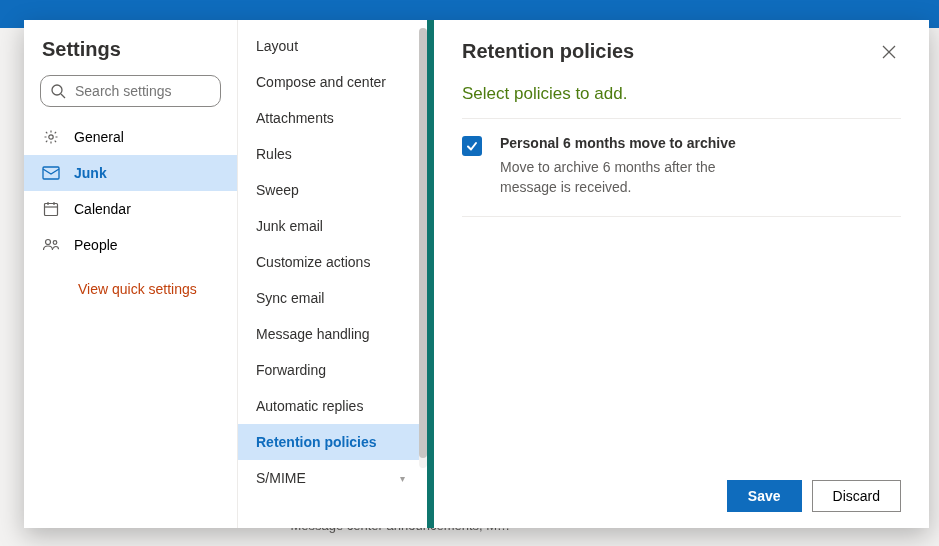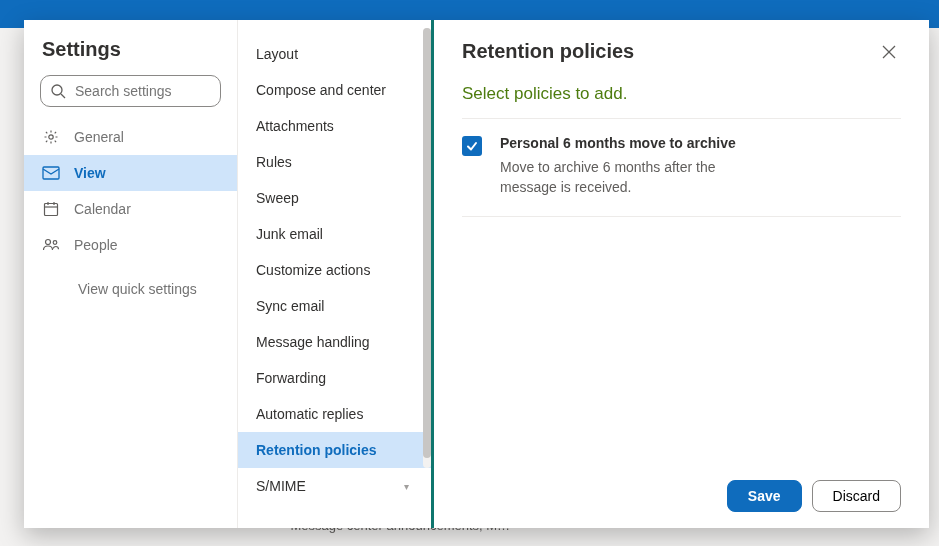--- a/index.html
+++ b/index.html
@@ -78,50 +78,50 @@
     color: #323130;
     background: transparent;
   }
   .nav-item {
     display: flex;
     align-items: center;
     gap: 14px;
     height: 36px;
     padding: 0 18px;
     cursor: pointer;
-    color: #737373;
+    color: #000000;
   }
   .nav-item.selected {
     background: #cfe4fa;
     color: #0f6cbd;
     font-weight: 600;
   }
   .nav-icon {
     width: 18px;
     height: 18px;
     display: inline-flex;
     align-items: center;
     justify-content: center;
     color: #605e5c;
     flex-shrink: 0;
   }
   .nav-item.selected .nav-icon { color: #0f6cbd; }
   .quick-link {
-    color: #737373;
+    color: #c2410c;
     padding: 18px 18px 0 54px;
     cursor: pointer;
     font-size: 14px;
   }
 
   
   .col2 {
     width: 196px;
-    border-right: 3px solid #0f766e;
+    border-right: 7px solid #0f766e;
     overflow-y: auto;
-    padding-top: 16px;
+    padding-top: 8px;
     position: relative;
   }
   .col2-scroll {
     position: absolute;
     right: 0;
     top: 8px;
     width: 8px;
     height: 440px;
     background: #f3f2f1;
     border-radius: 4px;
@@ -218,21 +218,21 @@
   .footer {
     margin-top: auto;
     display: flex;
     gap: 10px;
     justify-content: flex-end;
     padding-top: 12px;
   }
   .btn {
     height: 32px;
     padding: 0 20px;
-    border-radius: 8px;
+    border-radius: 0;
     font-size: 14px;
     cursor: pointer;
     display: inline-flex;
     align-items: center;
     justify-content: center;
     border: 1px solid #8a8886;
     background: #fff;
   }
   .btn.primary {
     background: #0f6cbd;
@@ -274,21 +274,21 @@
       </span>
       <span>General</span>
     </div>
     <div class="nav-item selected">
       <span class="nav-icon">
         <svg width="18" height="14" viewBox="0 0 18 14" fill="none" stroke="currentColor" stroke-width="1.3">
           <rect x="1" y="1" width="16" height="12" rx="1"></rect>
             <path d="M1 3l8 5 8-5"></path>
         </svg>
       </span>
-      <span>View</span>
+      <span>Junk</span>
     </div>
     <div class="nav-item">
       <span class="nav-icon">
         <svg width="16" height="16" viewBox="0 0 16 16" fill="none" stroke="currentColor" stroke-width="1.2">
           <rect x="1.5" y="2.5" width="13" height="12" rx="1"></rect>
             <line x1="1.5" y1="6" x2="14.5" y2="6"></line>
           <line x1="5" y1="1" x2="5" y2="4"></line>
             <line x1="11" y1="1" x2="11" y2="4"></line>
         </svg>
       </span>

